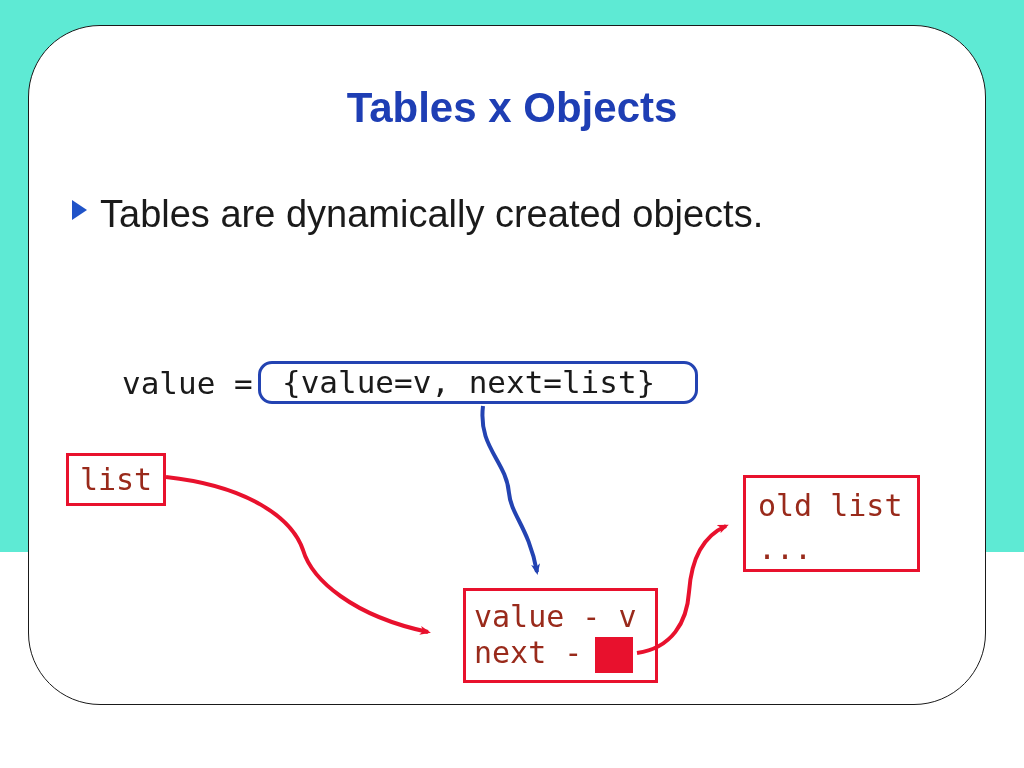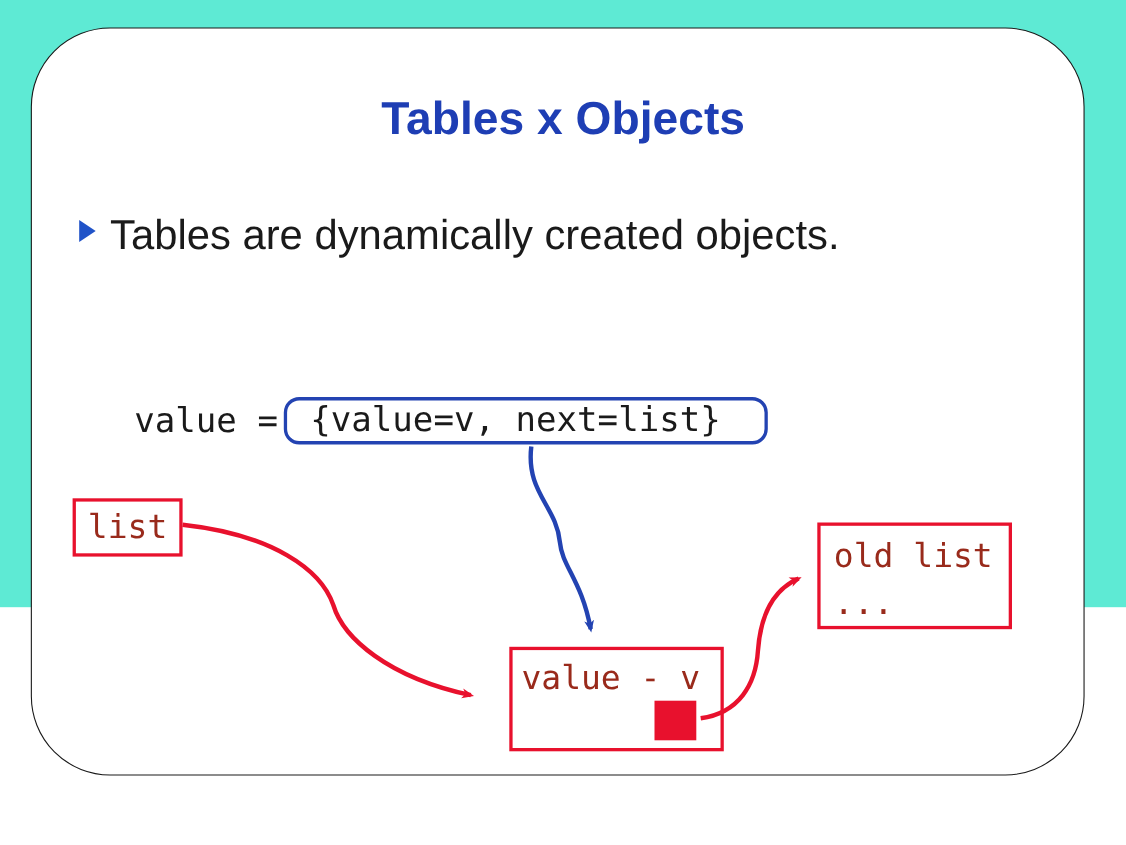--- a/index.html
+++ b/index.html
@@ -168,21 +168,21 @@
   </div>
 
   <div class="code-prefix mono">value = </div>
 
   <div class="code-bluebox">
     <span class="code-boxed mono">{value=v, next=list}</span>
   </div>
 
   <div class="red-box mono list-box">list</div>
 
-  <div class="red-box mono node-box"><span>value - v</span><br></div>
+  <div class="red-box mono node-box"><span>value - v</span><br><span>next - </span></div>
 
   <div class="node-pointer-square"></div>
 
   <div class="red-box mono oldlist-box"><span>old list</span><br><span>...</span></div>
 
   <svg class="arrow-layer" viewBox="0 0 1024 768">
     <defs>
       <marker id="head-red" markerWidth="12" markerHeight="12" refX="8" refY="5" orient="auto" markerUnits="userSpaceOnUse">
         <path d="M0,0.5 L11,5 L0,9.5 L3,5 Z" fill="#e8112d"></path>
       </marker>

